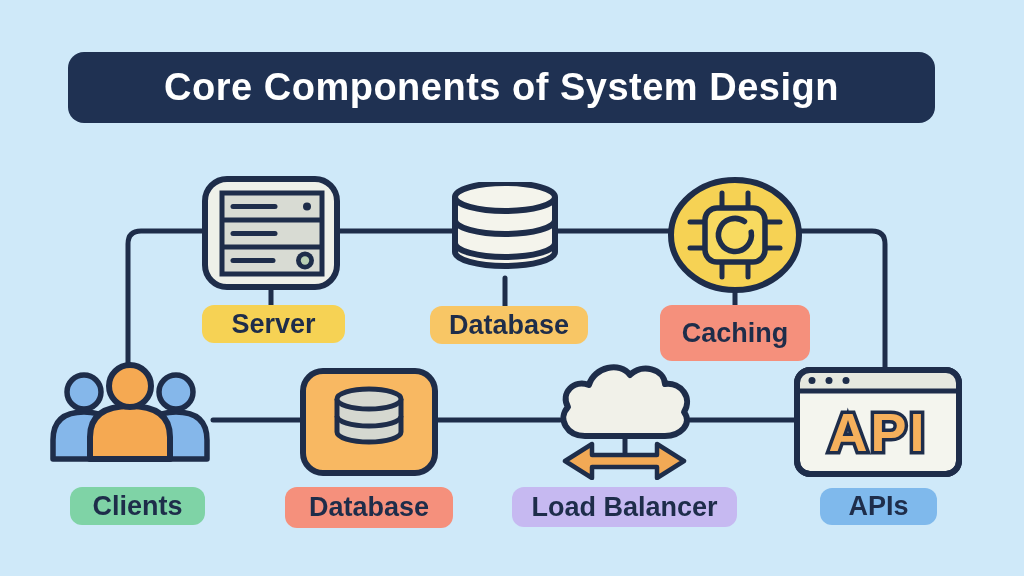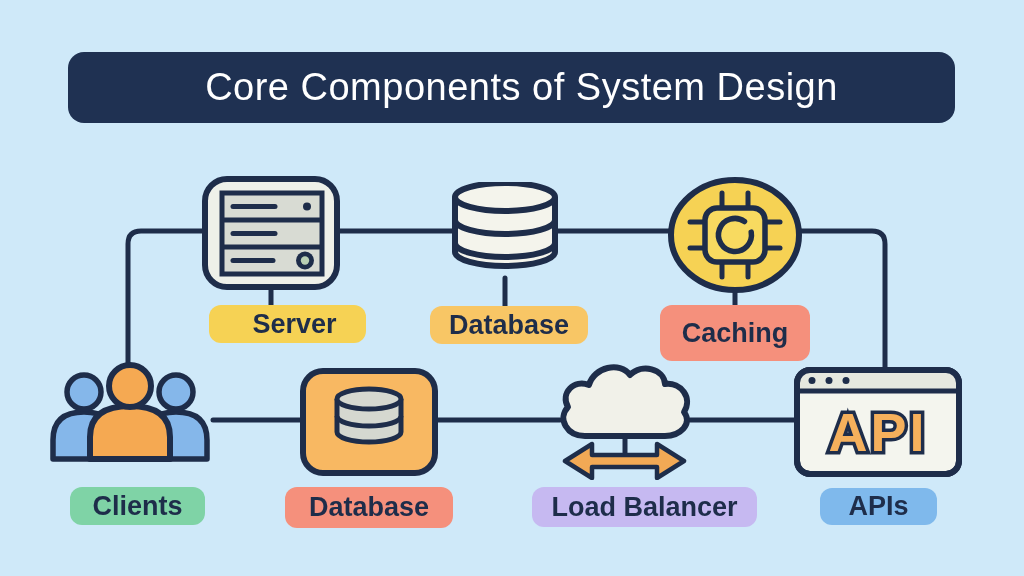--- a/index.html
+++ b/index.html
@@ -6,23 +6,22 @@
   .canvas{
     position:relative;width:1024px;height:576px;overflow:hidden;
     background:#cfe9f9;
     font-family:"Liberation Sans", sans-serif;
   }
   .abs{position:absolute;}
   .title-bar{
     left:68px;top:52px;width:867px;height:71px;
     background:#1f3152;border-radius:16px;
     display:flex;align-items:center;justify-content:center;
-    color:#ffffff;font-size:38px;font-weight:normal;letter-spacing:.5px;
+    color:#ffffff;font-size:38px;font-weight:bold;letter-spacing:.5px;
     z-index:3;
-    padding-left:20px;
   }
   .node-label{
     display:flex;align-items:center;justify-content:center;
     border-radius:12px;color:#1e2d4a;font-weight:bold;font-size:27px;
     z-index:3;
   }
   .icon-box{z-index:2;}
   .lines{left:0;top:0;z-index:1;}
 </style>
 </head>
@@ -109,27 +108,27 @@
     <rect x="3" y="3" width="162" height="104" rx="13" fill="#f4f5ee" stroke="#1e2d4a" stroke-width="6"></rect>
     <path d="M16,3 h136 a13,13 0 0 1 13,13 v8 h-162 v-8 a13,13 0 0 1 13,-13 z" fill="#e6e8df"></path>
     <rect x="3" y="3" width="162" height="104" rx="13" fill="none" stroke="#1e2d4a" stroke-width="6"></rect>
     <line x1="3" y1="24" x2="165" y2="24" stroke="#1e2d4a" stroke-width="5"></line>
     <circle cx="18" cy="13.5" r="3.5" fill="#1e2d4a"></circle>
     <circle cx="35" cy="13.5" r="3.5" fill="#1e2d4a"></circle>
     <circle cx="52" cy="13.5" r="3.5" fill="#1e2d4a"></circle>
     <text x="84" y="84" text-anchor="middle" font-family="Liberation Sans, sans-serif" font-size="54" font-weight="bold" fill="#f5b05c" stroke="#1e2d4a" stroke-width="7" paint-order="stroke" letter-spacing="3">API</text>
   </svg>
 
-  <div class="abs node-label" style="left: 209px; top: 305px; width: 143px; height: 38px; background: rgb(246, 210, 84); padding-left: 14px;">Server</div>
+  <div class="abs node-label" style="left: 202px; top: 305px; width: 143px; height: 38px; background: rgb(246, 210, 84);">Server</div>
 
   <div class="abs node-label" style="left: 430px; top: 306px; width: 158px; height: 38px; background: rgb(248, 198, 101);">Database</div>
 
   <div class="abs node-label" style="left: 660px; top: 305px; width: 150px; height: 56px; background: rgb(245, 144, 124);">Caching</div>
 
   <div class="abs node-label" style="left: 70px; top: 487px; width: 135px; height: 38px; background: rgb(127, 211, 166);">Clients</div>
 
   <div class="abs node-label" style="left: 285px; top: 487px; width: 168px; height: 41px; background: rgb(245, 144, 124);">Database</div>
 
-  <div class="abs node-label" style="left: 512px; top: 487px; width: 225px; height: 40px; background: rgb(198, 185, 241); margin-left: 20px;">Load Balancer</div>
+  <div class="abs node-label" style="left: 512px; top: 487px; width: 225px; height: 40px; background: rgb(198, 185, 241);">Load Balancer</div>
 
   <div class="abs node-label" style="left: 820px; top: 488px; width: 117px; height: 37px; background: rgb(127, 185, 236); text-align: center;">APIs</div>
 
 </div>
 
 </body></html>

